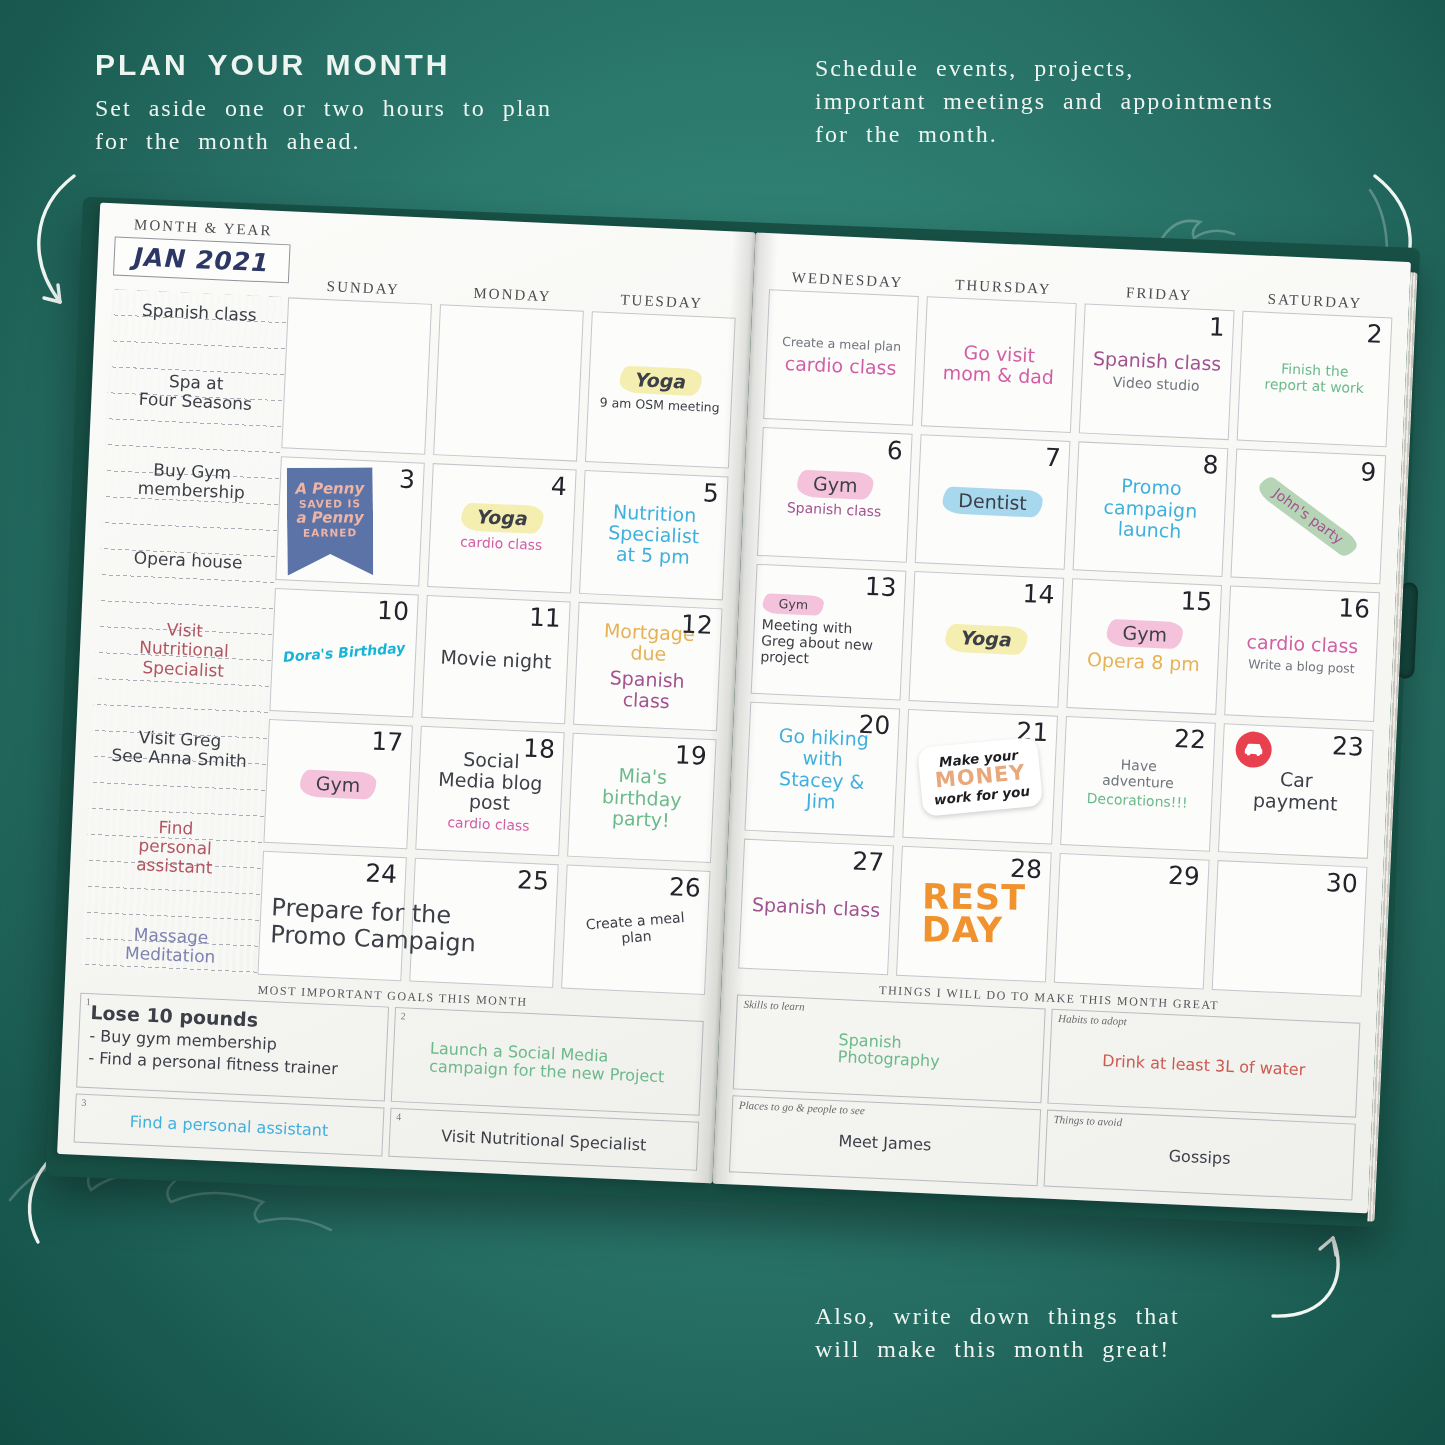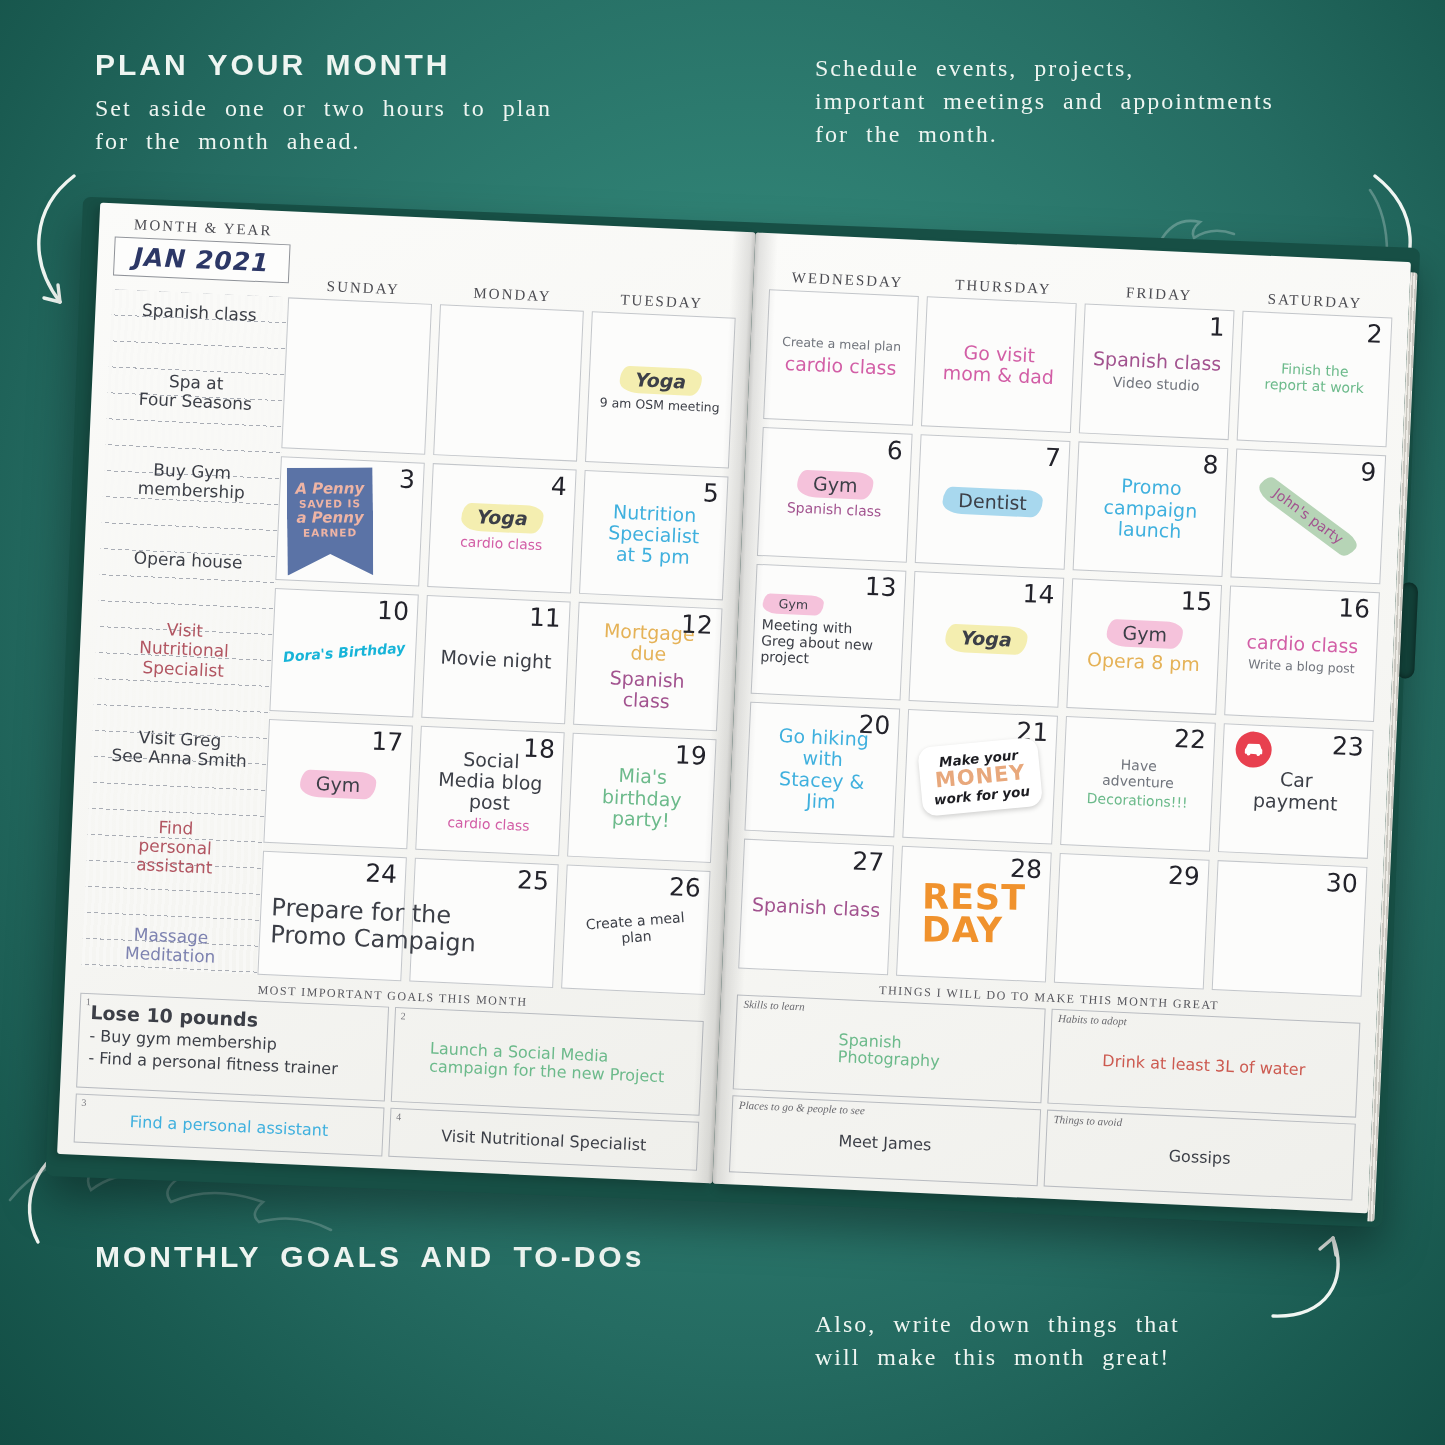--- a/index.html
+++ b/index.html
@@ -124,24 +124,23 @@
   <div class="anno-title">PLAN YOUR MONTH</div>
   <div class="anno-body">Set aside one or two hours to plan
 for the month ahead.</div>
 </div>
 <div class="anno" style="left:815px;top:42px;">
   <div class="anno-body">Schedule events, projects,
 important meetings and appointments
 for the month.</div>
 </div>
 <div class="anno" style="left:95px;top:1240px;">
-  <div class="anno-title">MONTHLY GOALS AND TO-DOs</div>
 </div>
 <div class="anno" style="left:815px;top:1292px;">
-  <div class="anno-body" style="margin-top:16px;">Also, write down things that
+  <div class="anno-body" style="margin-top:8px;">Also, write down things that
 will make this month great!</div>
 </div>
 
 <svg class="arrow" style="left:18px;top:170px;" width="90" height="145" viewBox="0 0 90 145">
   <g fill="none" stroke="#f0f6f2" stroke-width="3.4" stroke-linecap="round">
     <path d="M56 6 C 14 38 10 90 42 132"></path>
       <path d="M42 132 l-16 -4"></path>
       <path d="M42 132 l-2 -17"></path>
   </g>
 </svg>

